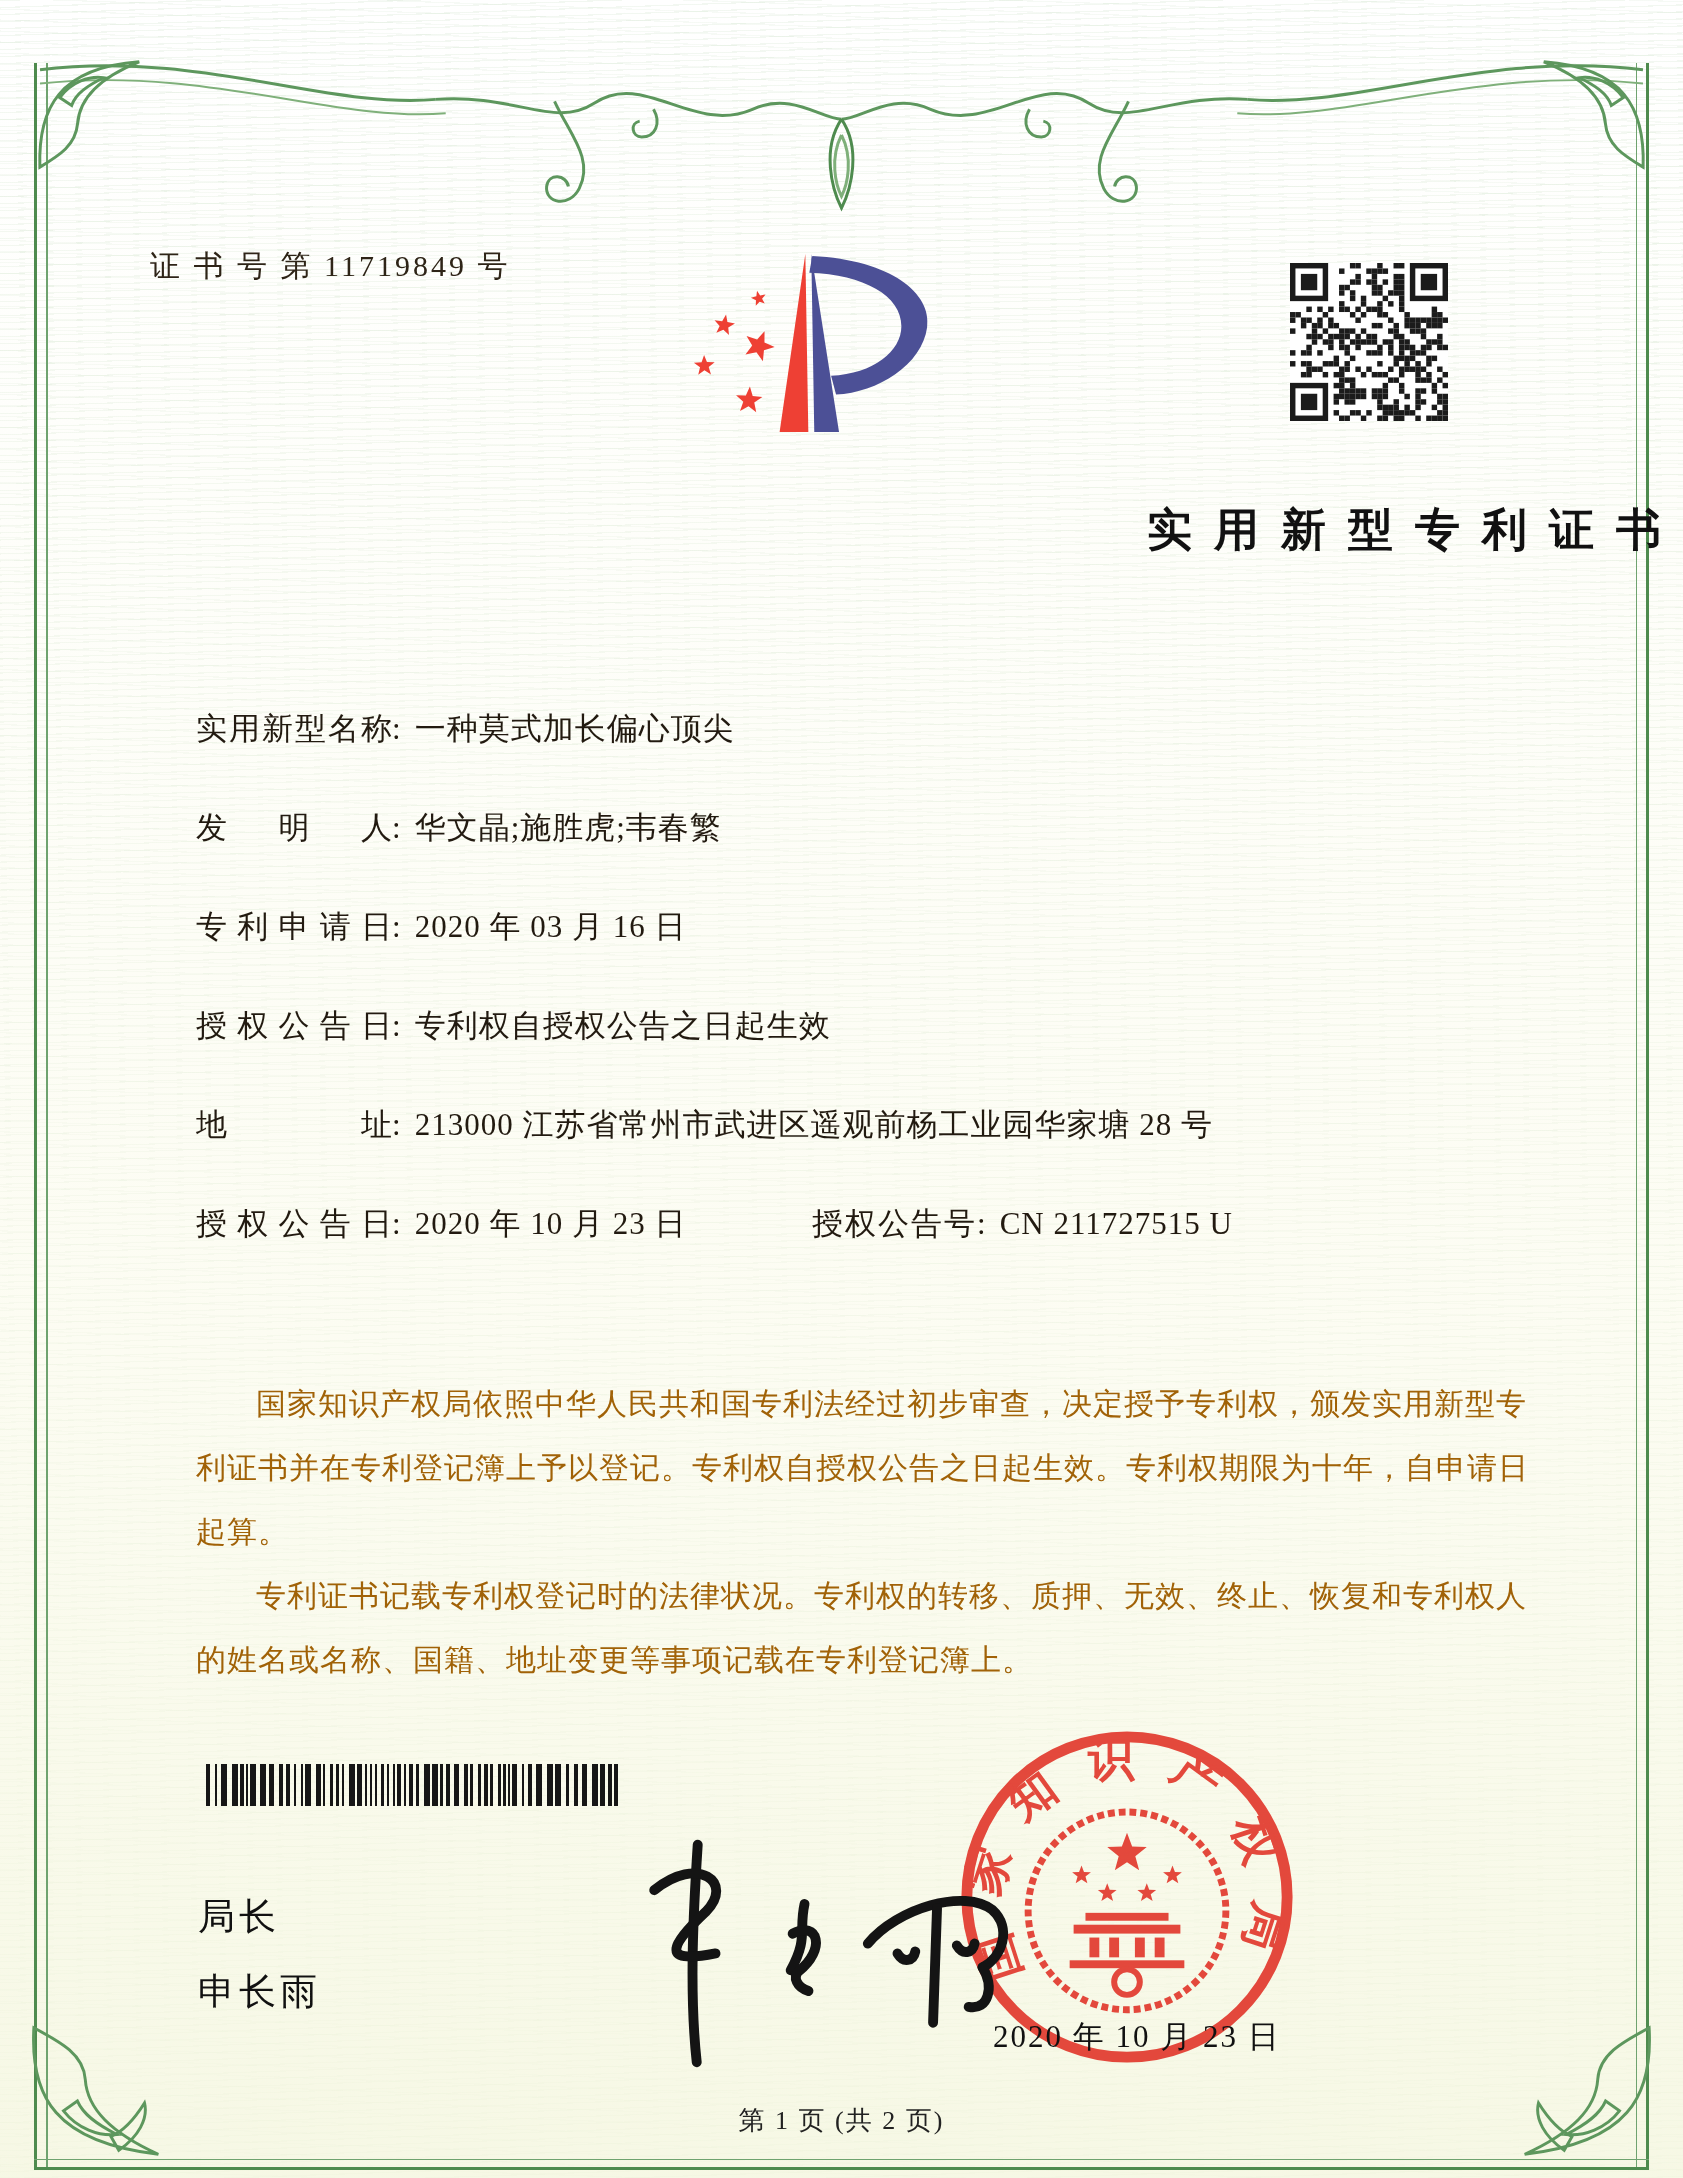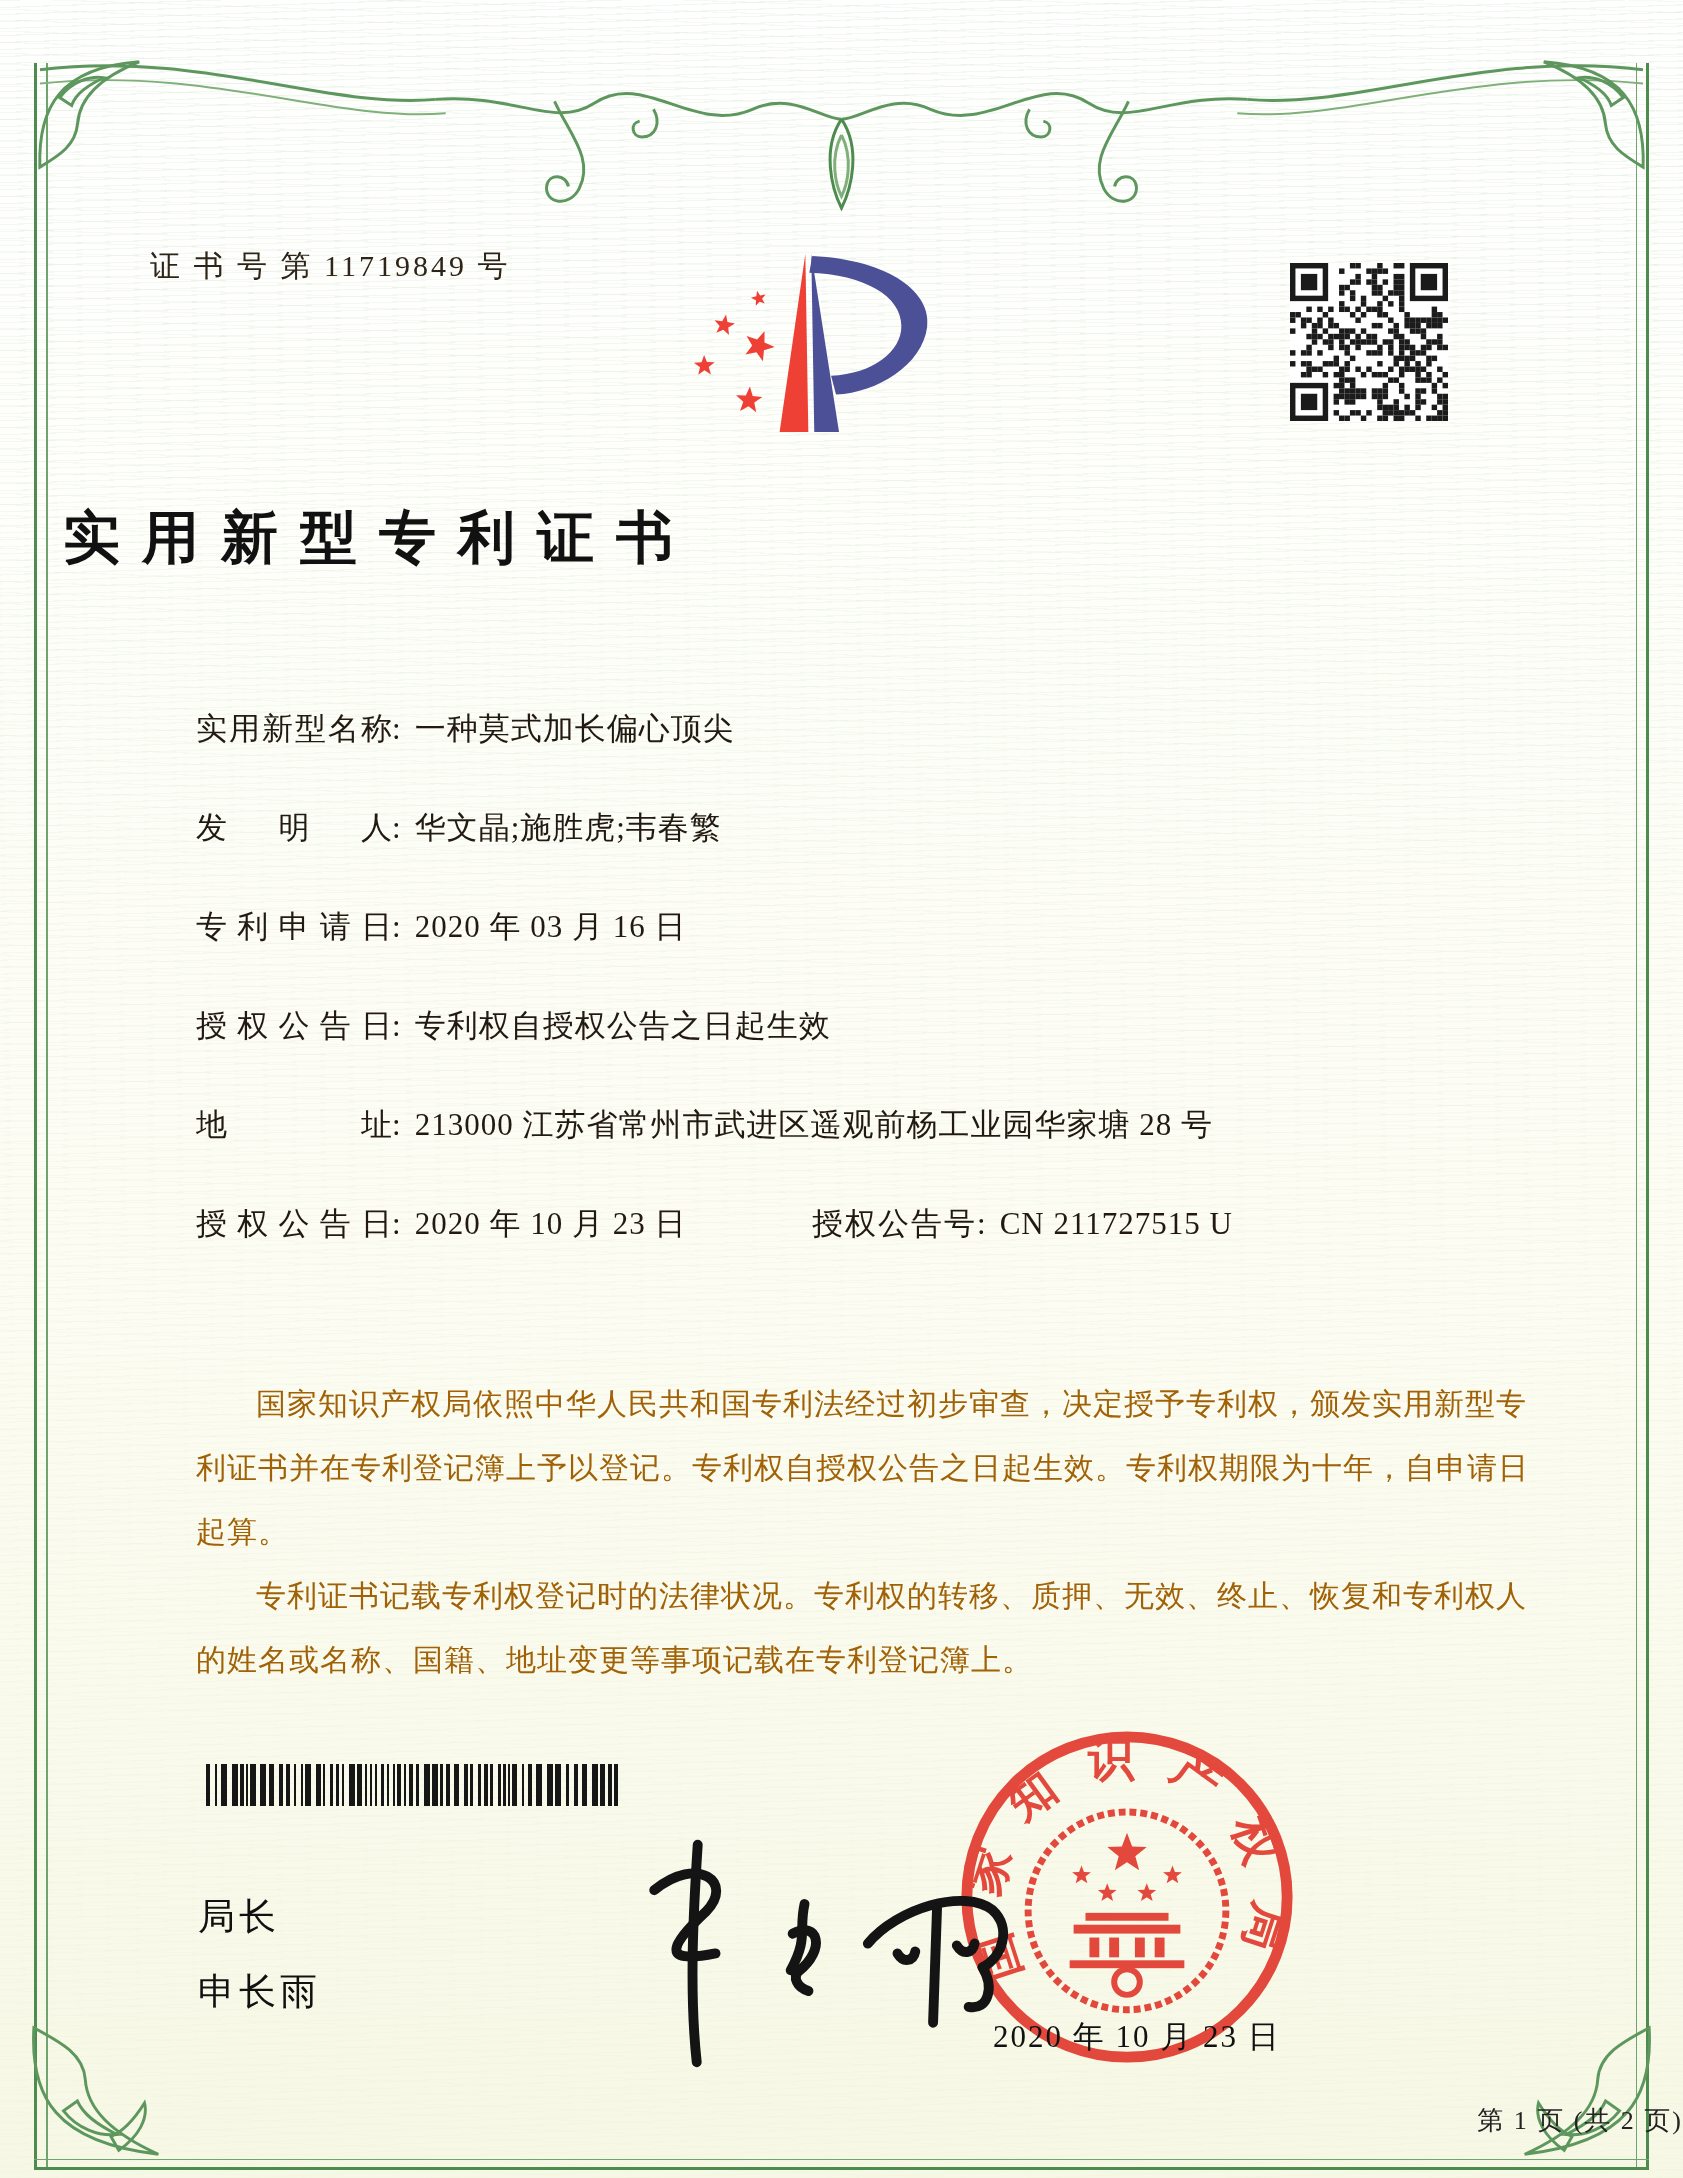--- a/index.html
+++ b/index.html
@@ -25,22 +25,22 @@
   .ornament-svg{position:absolute;z-index:1;}
   
   .cert-no{
     position:absolute;left:150px;top:246px;z-index:2;
     font-size:30px;color:#2e2417;letter-spacing:3px;
   }
   .logo-svg{position:absolute;left:642px;top:246px;z-index:2;}
   .qr{position:absolute;left:1287px;top:263px;width:164px;height:158px;z-index:2;}
   .title{
     position:absolute;left:0;right:0;top:500px;z-index:2;
-    text-align:left;font-size:57px;font-weight:700;color:#111;
-    letter-spacing:22px;text-indent:22px;padding-left:41px;
+    text-align:right;font-size:45px;font-weight:700;color:#111;
+    letter-spacing:22px;text-indent:22px;
   }
   .fields{position:absolute;left:196px;top:708px;width:1366px;z-index:2;}
   .field-row{position:relative;height:99px;font-size:31px;color:#221a10;}
   .field-row .lbl{
     display:inline-block;width:196px;text-align:justify;text-align-last:justify;
     vertical-align:top;
   }
   .field-row .lbl.wide{width:196px;}
   .field-row .colon{display:inline-block;margin-right:14px;}
   .field-row .val{letter-spacing:1px;}
@@ -60,21 +60,21 @@
     font-size:37px;color:#111;letter-spacing:4px;line-height:75px;
   }
   .signature-svg{position:absolute;left:549px;top:1817px;z-index:3;}
   .seal-svg{position:absolute;left:953px;top:1725px;z-index:2;opacity:.92;}
   .seal-date{
     position:absolute;left:993px;top:2016px;z-index:4;
     font-size:31px;color:#111;letter-spacing:2px;
   }
   .footer{
     position:absolute;left:0;right:0;top:2103px;z-index:2;
-    text-align:right;font-size:26px;color:#222;letter-spacing:2px;
+    text-align:center;font-size:26px;color:#222;letter-spacing:2px;
   }
 </style>
 </head>
 <body>
 
 <div class="bg-texture"></div>
 
 <div class="frame-line v-line" style="left:34px"></div>
 <div class="frame-line v-line thin" style="left:46px"></div>
 <div class="frame-line v-line" style="right:34px"></div>

